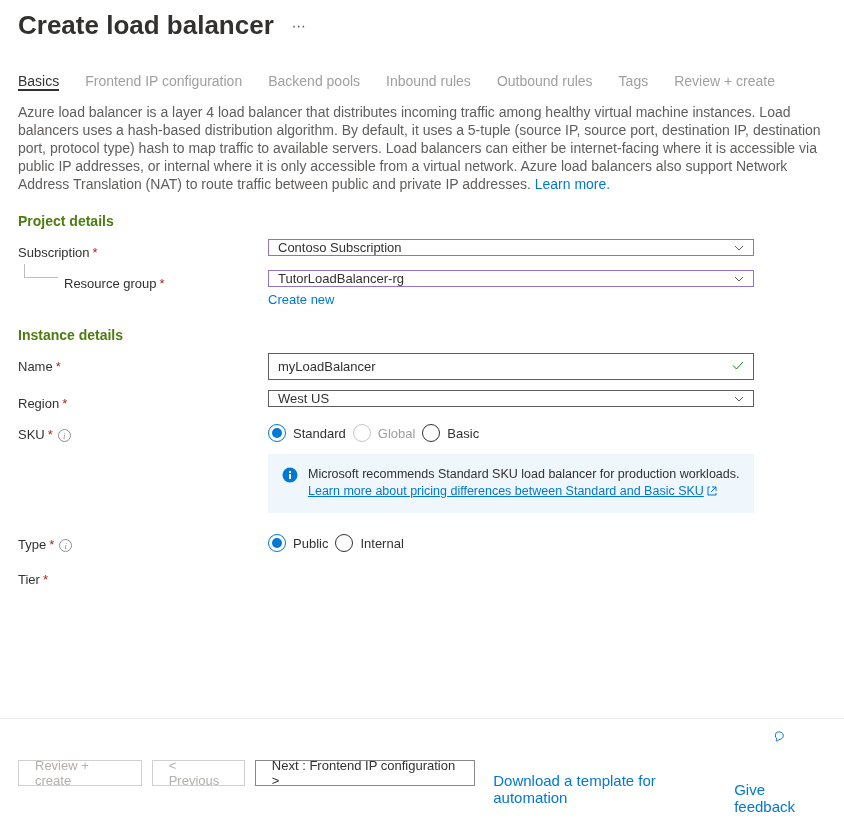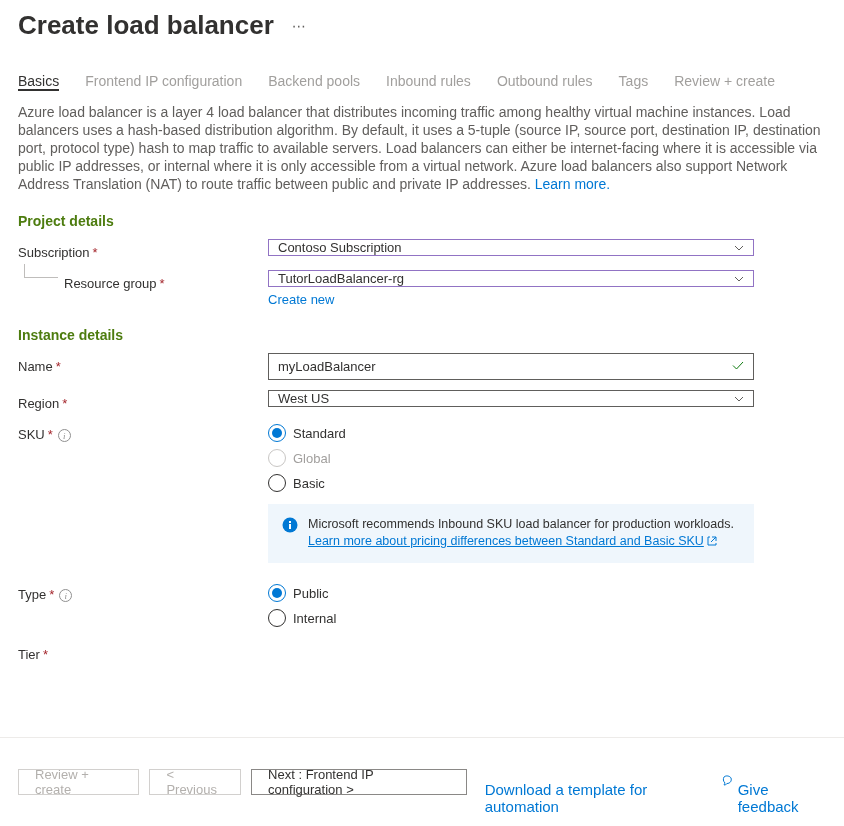--- a/index.html
+++ b/index.html
@@ -145,21 +145,21 @@
     transform: translateY(-50%);
     color: #107c10;
   }
   .link-below {
     color: #0078d4;
     font-size: 13px;
     margin-top: 5px;
     cursor: pointer;
     display: inline-block;
   }
-  .radio-group { display: flex; flex-direction: column; gap: 7px; padding-top: 3px; }
+  .radio-group { display: flex; flex-direction: row; gap: 7px; padding-top: 3px; }
   .radio-item {
     display: flex;
     align-items: center;
     gap: 7px;
     cursor: pointer;
     font-size: 13px;
   }
   .radio-item.disabled { color: #a19f9d; cursor: default; }
   .radio-circle {
     width: 18px; height: 18px;
@@ -212,21 +212,21 @@
     padding: 0 16px;
     border: 1px solid #8a8886;
     background: #fff;
     font-size: 13px;
     display: inline-flex;
     align-items: center;
     cursor: pointer;
   }
   .btn.disabled { color: #b3b0ad; border-color: #d2d0ce; cursor: default; }
   .footer-link { color: #0078d4; font-size: 15px; cursor: pointer; margin-left: 8px; margin-top: 32px; }
-  .footer-right { margin-left: auto; display: flex; align-items: center; gap: 2px; }
+  .footer-right { margin-left: auto; display: flex; align-items: center; gap: 2px; flex-direction: column; }
   .feedback-icon { color: #0078d4; margin-right: 2px; }
 </style>
 </head>
 <body>
 
 <div class="page-header">
   <h1 class="page-title">Create load balancer</h1>
   <span class="ellipsis">⋯</span>
 </div>
 
@@ -345,21 +345,21 @@
       </div>
       <div class="info-box">
         <span class="info-box-icon">
           <svg width="16" height="16" viewBox="0 0 16 16">
               <circle cx="8" cy="8" r="7.5" fill="#0078d4"></circle>
               <rect x="7" y="7" width="2" height="5" fill="#fff"></rect>
               <rect x="7" y="4" width="2" height="2" fill="#fff"></rect>
             </svg>
         </span>
         <div>
-          <span>Microsoft recommends Inbound SKU load balancer for production workloads.</span><br>
+          <span>Microsoft recommends Standard SKU load balancer for production workloads.</span><br>
           <a href="#"><span>Learn more about pricing differences between Standard and Basic SKU</span><span class="ext-link-icon"><svg width="10" height="10" viewBox="0 0 10 10">
                   <path d="M3 1 H1 V9 H9 V7 M5 1 H9 V5 M9 1 L4 6" stroke="#0078d4" stroke-width="1" fill="none"></path>
                 </svg></span></a>
         </div>
       </div>
     </div>
   </div>
 
   <div class="form-row" style="margin-top:18px;">
     <div class="label-col">

